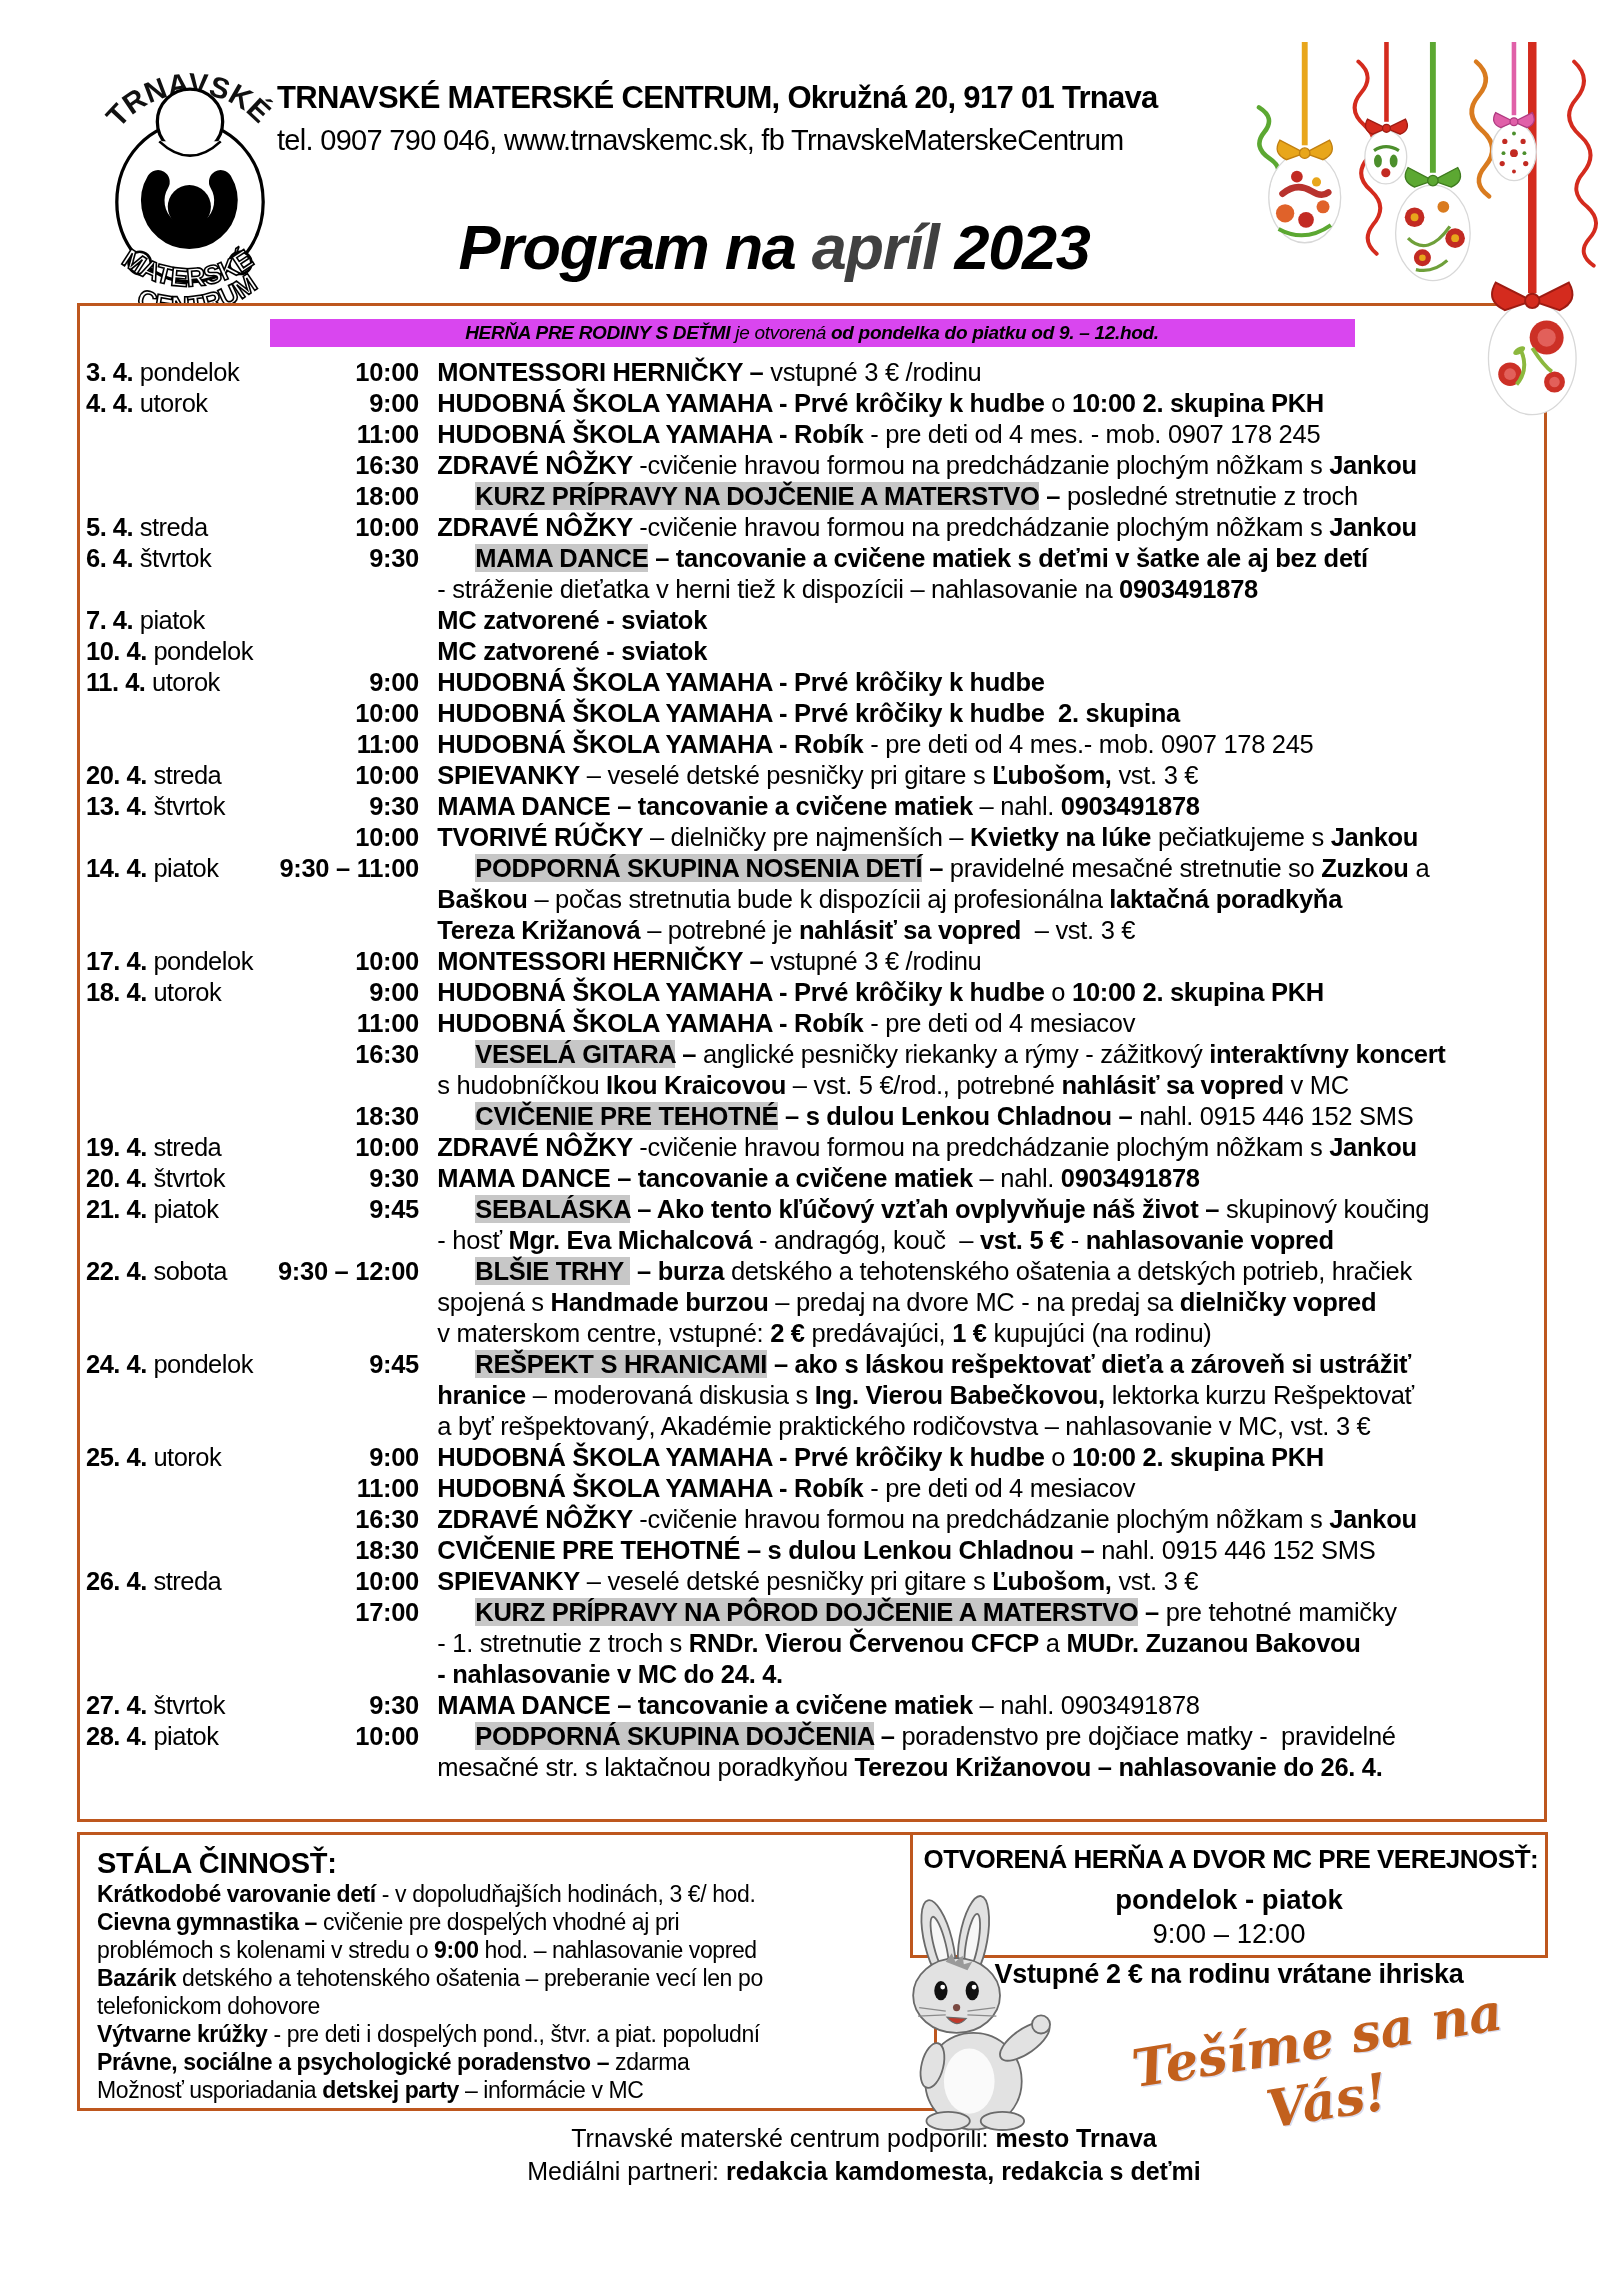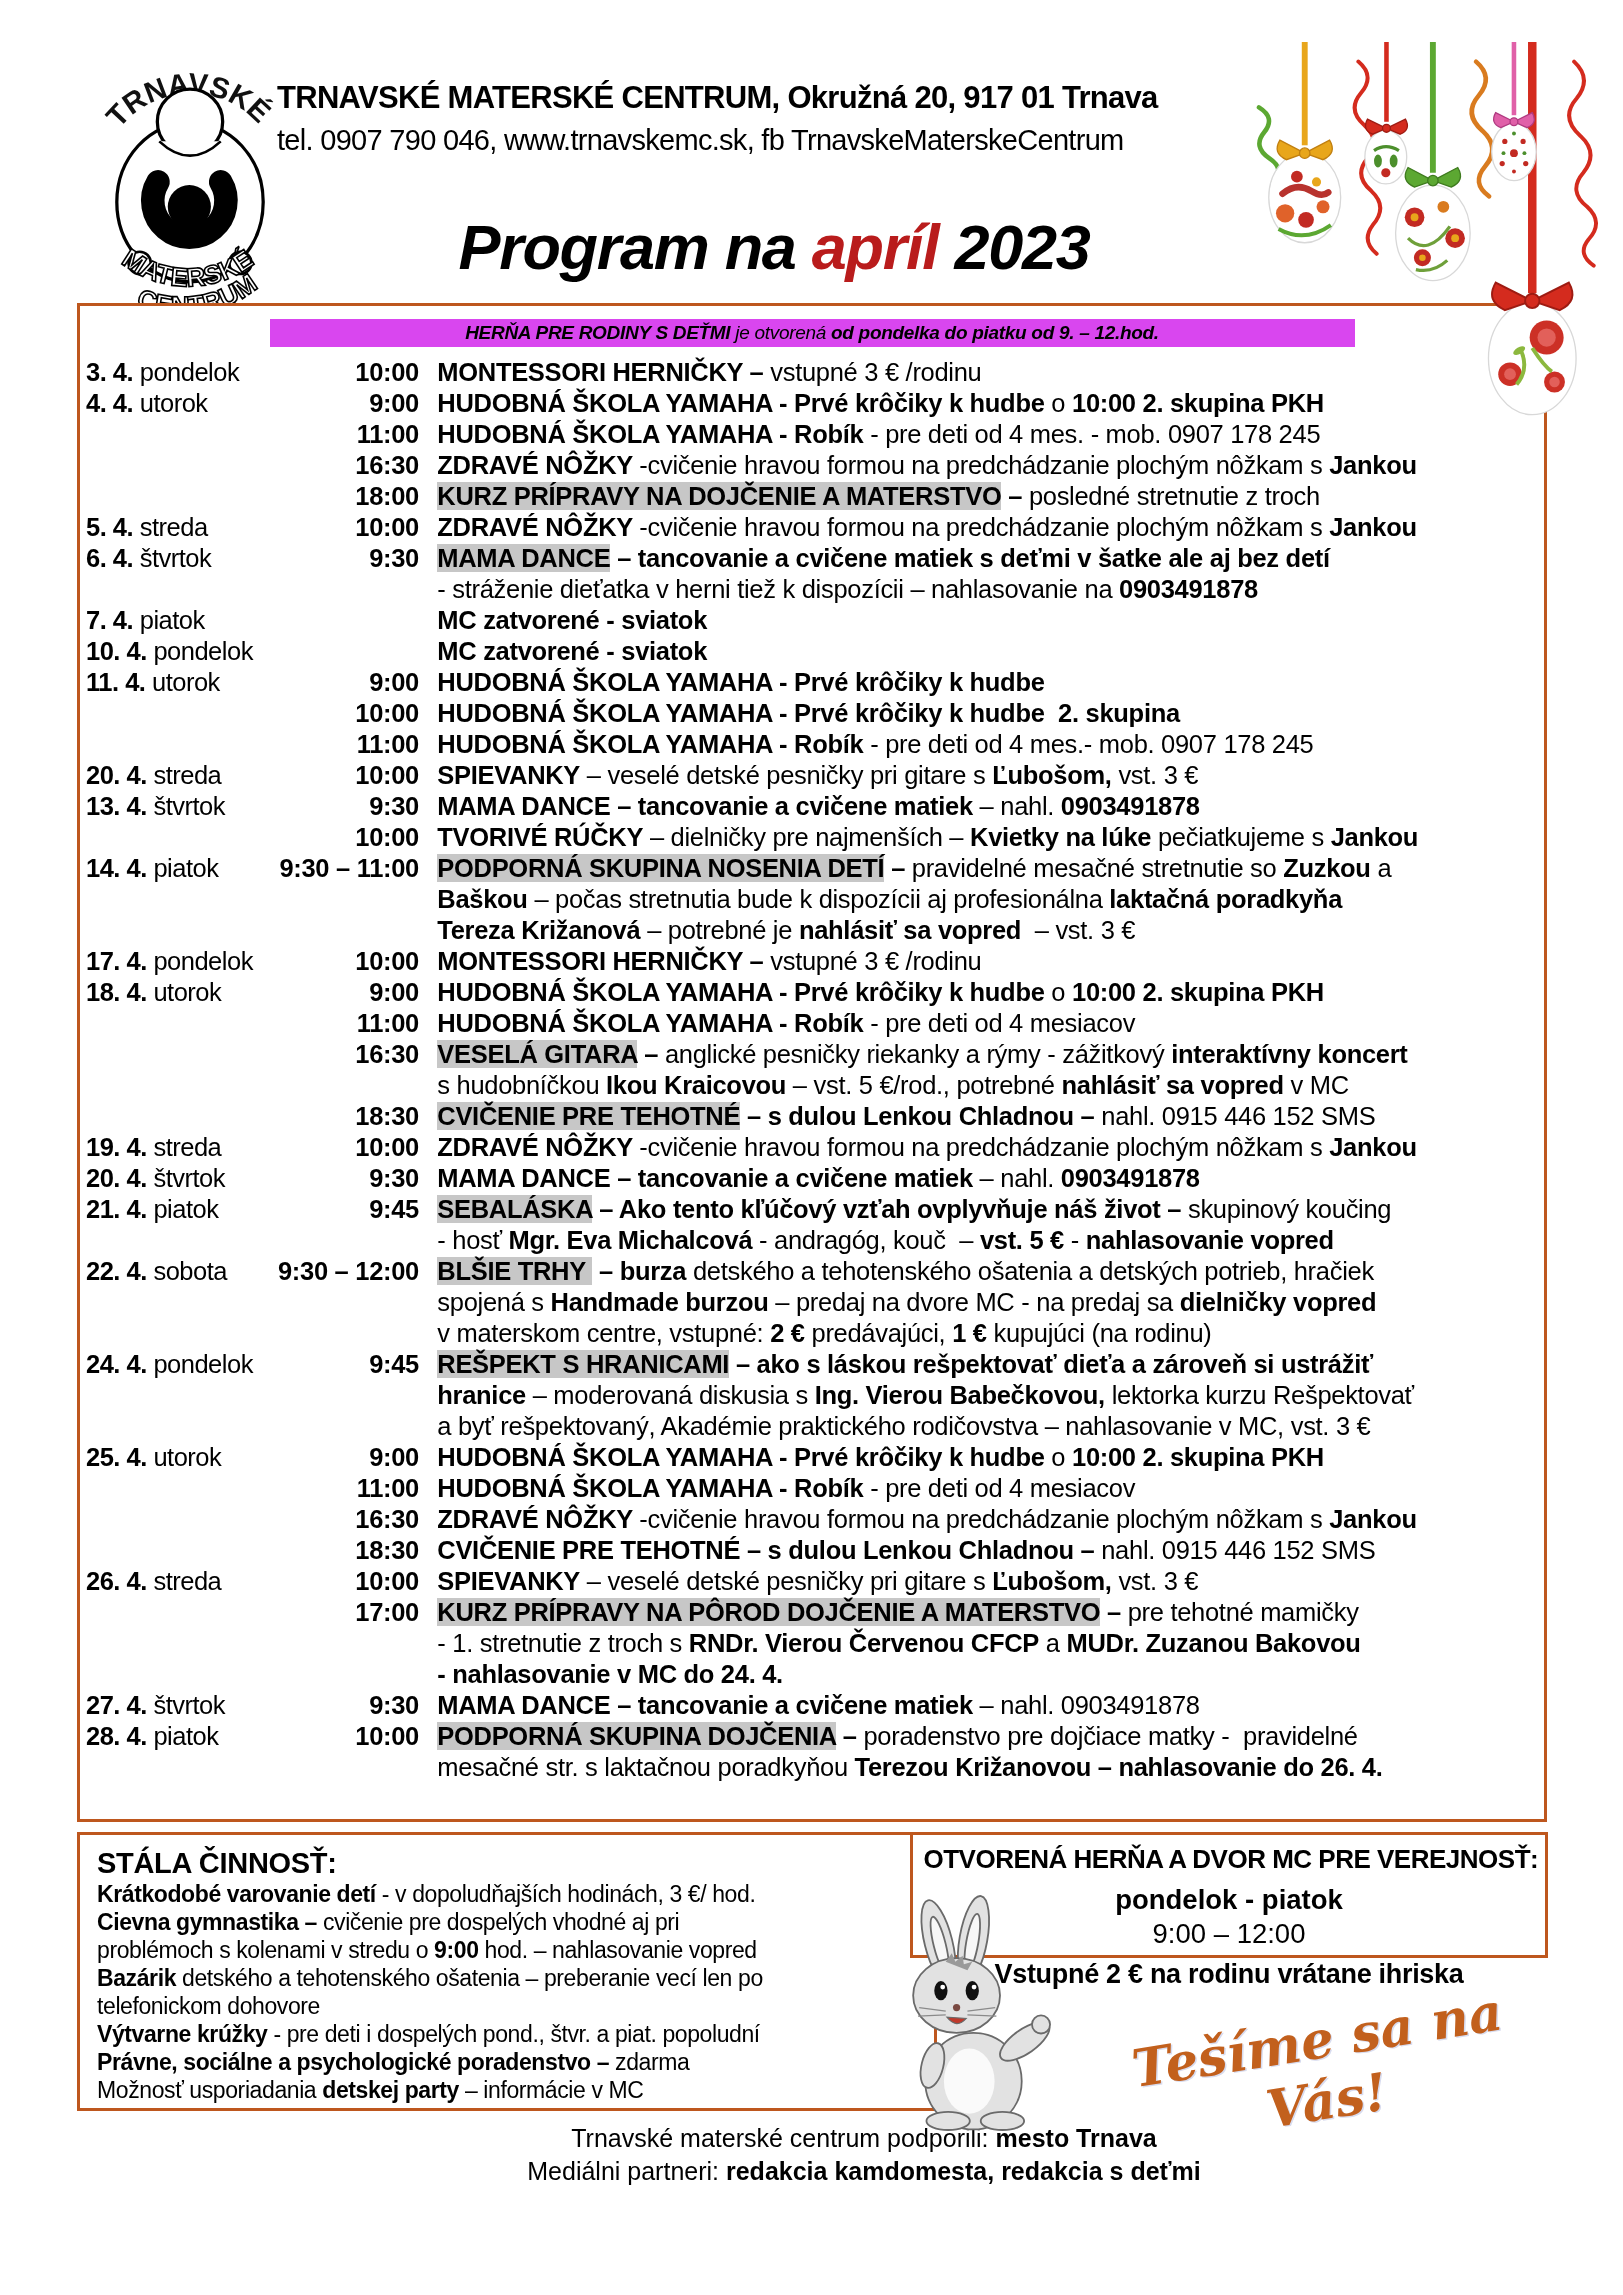--- a/index.html
+++ b/index.html
@@ -1,28 +1,28 @@
 <!DOCTYPE html>
 <html style="font-size:10.5px"><head>
 <meta charset="utf-8">
 <style>
   html,body{margin:0;padding:0;}
   body{width:1623px;height:2295px;position:relative;background:#ffffff;
        font-family:"Liberation Sans", sans-serif;color:#000;}
   .abs{position:absolute;}
   .b{font-weight:bold;}
-  .h{background:#C7C7C7;}
+  .h{background:#C7C7C7;margin-left:38px;}
   
   #logo{left:90px;top:42px;width:200px;height:281px;}
   #hdr-lines{left:277px;top:80px;width:1283px;}
   #hdr-line1{font-size:31px;font-weight:bold;letter-spacing:-0.7px;white-space:pre;}
   #hdr-line2{font-size:29px;letter-spacing:-0.7px;margin-top:7.9px;white-space:pre;}
   #main-title{left:77px;top:211px;width:1394px;text-align:center;
       font-size:63px;font-weight:bold;font-style:italic;letter-spacing:-1.3px;}
-  #main-title .month{color:#b91c1c;}
+  #main-title .month{color:#404040;}
   #egg-decor{left:1239px;top:42px;width:359px;height:408px;z-index:4;}
   
   #main-box{left:77px;top:303px;width:1470px;height:1519px;box-sizing:border-box;
       border:3.9px solid #BE571E;background:#fff;z-index:2;}
   #banner{margin:13px auto 0 auto;width:1085px;background:#d946ef;text-align:center;
       font-style:italic;font-size:19px;padding:2.6px 0 3.9px 0;letter-spacing:-0.3px;white-space:pre;}
   #sched{margin-top:9.2px;font-size:25.5px;letter-spacing:-0.3px;}
   .srow{display:flex;line-height:31px;height:31px;}
   .c-date{width:187px;padding-left:6px;box-sizing:border-box;white-space:pre;letter-spacing:-0.5px;flex:0 0 auto;}
   .c-time{width:152px;text-align:right;font-weight:bold;white-space:pre;flex:0 0 auto;}

